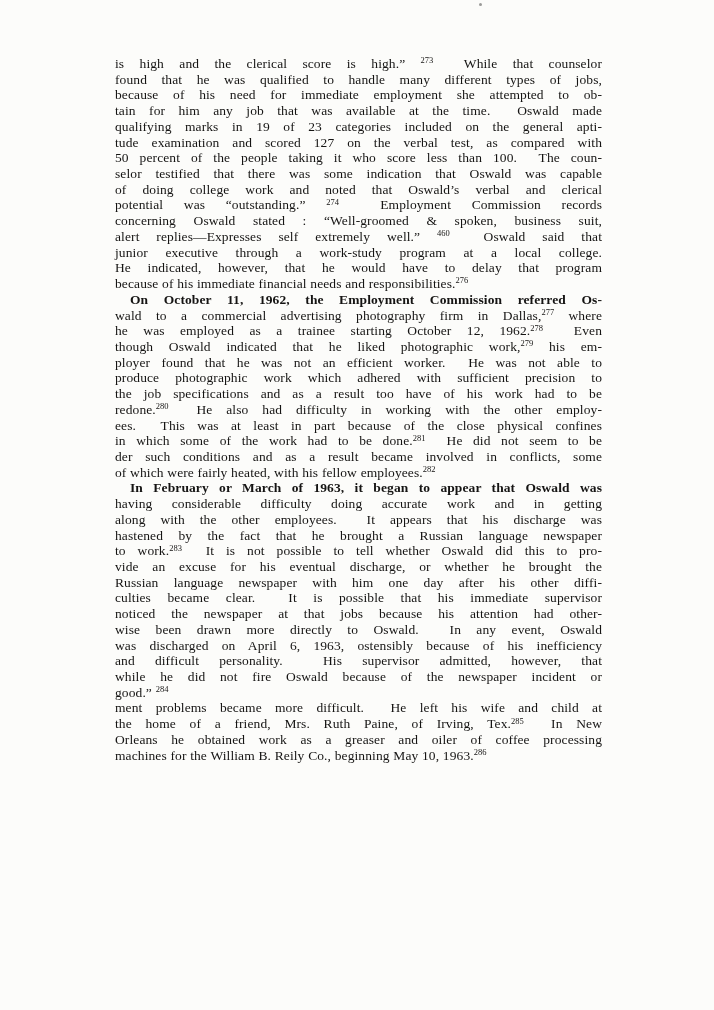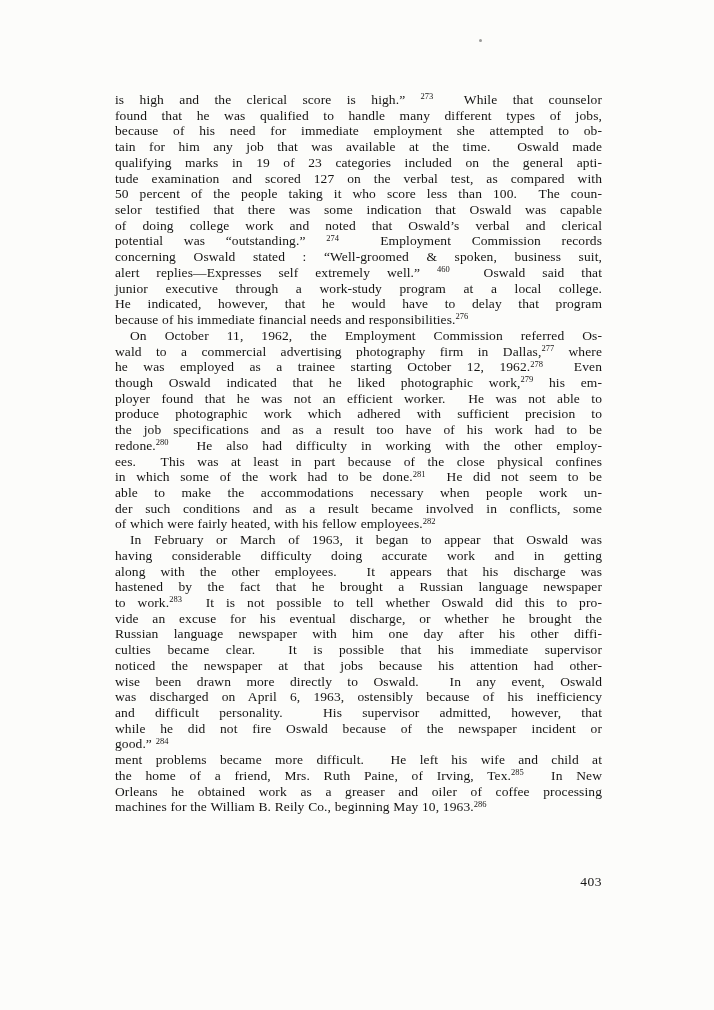--- a/index.html
+++ b/index.html
@@ -9,21 +9,20 @@
     height: 1010px;
     background: #fcfcfa;
     font-family: "Liberation Serif", "DejaVu Serif", serif;
     color: #151413;
     position: relative;
     overflow: hidden;
   }
   .page {
     position: absolute;
     inset: 0;
-    margin-top: 36px;
   }
   .speck {
     position: absolute;
     left: 479px;
     top: 3px;
     width: 3px;
     height: 3px;
     background: #9a9a98;
     border-radius: 50%;
   }
@@ -41,20 +40,21 @@
     text-align-last: justify;
     letter-spacing: 0.1px;
     word-spacing: 0.2px;
     white-space: normal;
   }
   .line.end {
     text-align-last: left;
   }
   .line.indent {
     text-indent: 15px;
+    font-weight: bold;
   }
   .line sup {
     font-size: 8.5px;
     line-height: 0;
     vertical-align: baseline;
     position: relative;
     top: -4.6px;
     letter-spacing: 0;
   }
   .page-number {
@@ -91,21 +91,20 @@
       <div class="line indent">On October 11, 1962, the Employment Commission referred Os-</div>
       <div class="line">wald to a commercial advertising photography firm in Dallas,<sup>277</sup> where</div>
       <div class="line">he was employed as a trainee starting October 12, 1962.<sup>278</sup>&nbsp; Even</div>
       <div class="line">though Oswald indicated that he liked photographic work,<sup>279</sup> his em-</div>
       <div class="line">ployer found that he was not an efficient worker.&nbsp; He was not able to</div>
       <div class="line">produce photographic work which adhered with sufficient precision to</div>
       <div class="line">the job specifications and as a result too have of his work had to be</div>
       <div class="line">redone.<sup>280</sup>&nbsp; He also had difficulty in working with the other employ-</div>
       <div class="line">ees.&nbsp; This was at least in part because of the close physical confines</div>
       <div class="line">in which some of the work had to be done.<sup>281</sup>&nbsp; He did not seem to be</div>
-      <div class="line">able to make the accommodations necessary when people work un-</div>
       <div class="line">der such conditions and as a result became involved in conflicts, some</div>
       <div class="line end">of which were fairly heated, with his fellow employees.<sup>282</sup></div>
       <div class="line indent">In February or March of 1963, it began to appear that Oswald was</div>
       <div class="line">having considerable difficulty doing accurate work and in getting</div>
       <div class="line">along with the other employees.&nbsp; It appears that his discharge was</div>
       <div class="line">hastened by the fact that he brought a Russian language newspaper</div>
       <div class="line">to work.<sup>283</sup>&nbsp; It is not possible to tell whether Oswald did this to pro-</div>
       <div class="line">vide an excuse for his eventual discharge, or whether he brought the</div>
       <div class="line">Russian language newspaper with him one day after his other diffi-</div>
       <div class="line">culties became clear.&nbsp; It is possible that his immediate supervisor</div>
@@ -113,14 +112,13 @@
       <div class="line">wise been drawn more directly to Oswald.&nbsp; In any event, Oswald</div>
       <div class="line">was discharged on April 6, 1963, ostensibly because of his inefficiency</div>
       <div class="line">and difficult personality.&nbsp; His supervisor admitted, however, that</div>
       <div class="line">while he did not fire Oswald because of the newspaper incident or</div>
       <div class="line end">good.” <sup>284</sup></div>
       <div class="line">ment problems became more difficult.&nbsp; He left his wife and child at</div>
       <div class="line">the home of a friend, Mrs. Ruth Paine, of Irving, Tex.<sup>285</sup>&nbsp; In New</div>
       <div class="line">Orleans he obtained work as a greaser and oiler of coffee processing</div>
       <div class="line end">machines for the William B. Reily Co., beginning May 10, 1963.<sup>286</sup></div>
     </div>
-  <div class="page-number">403</div>
 </main>
 
 </body></html>

